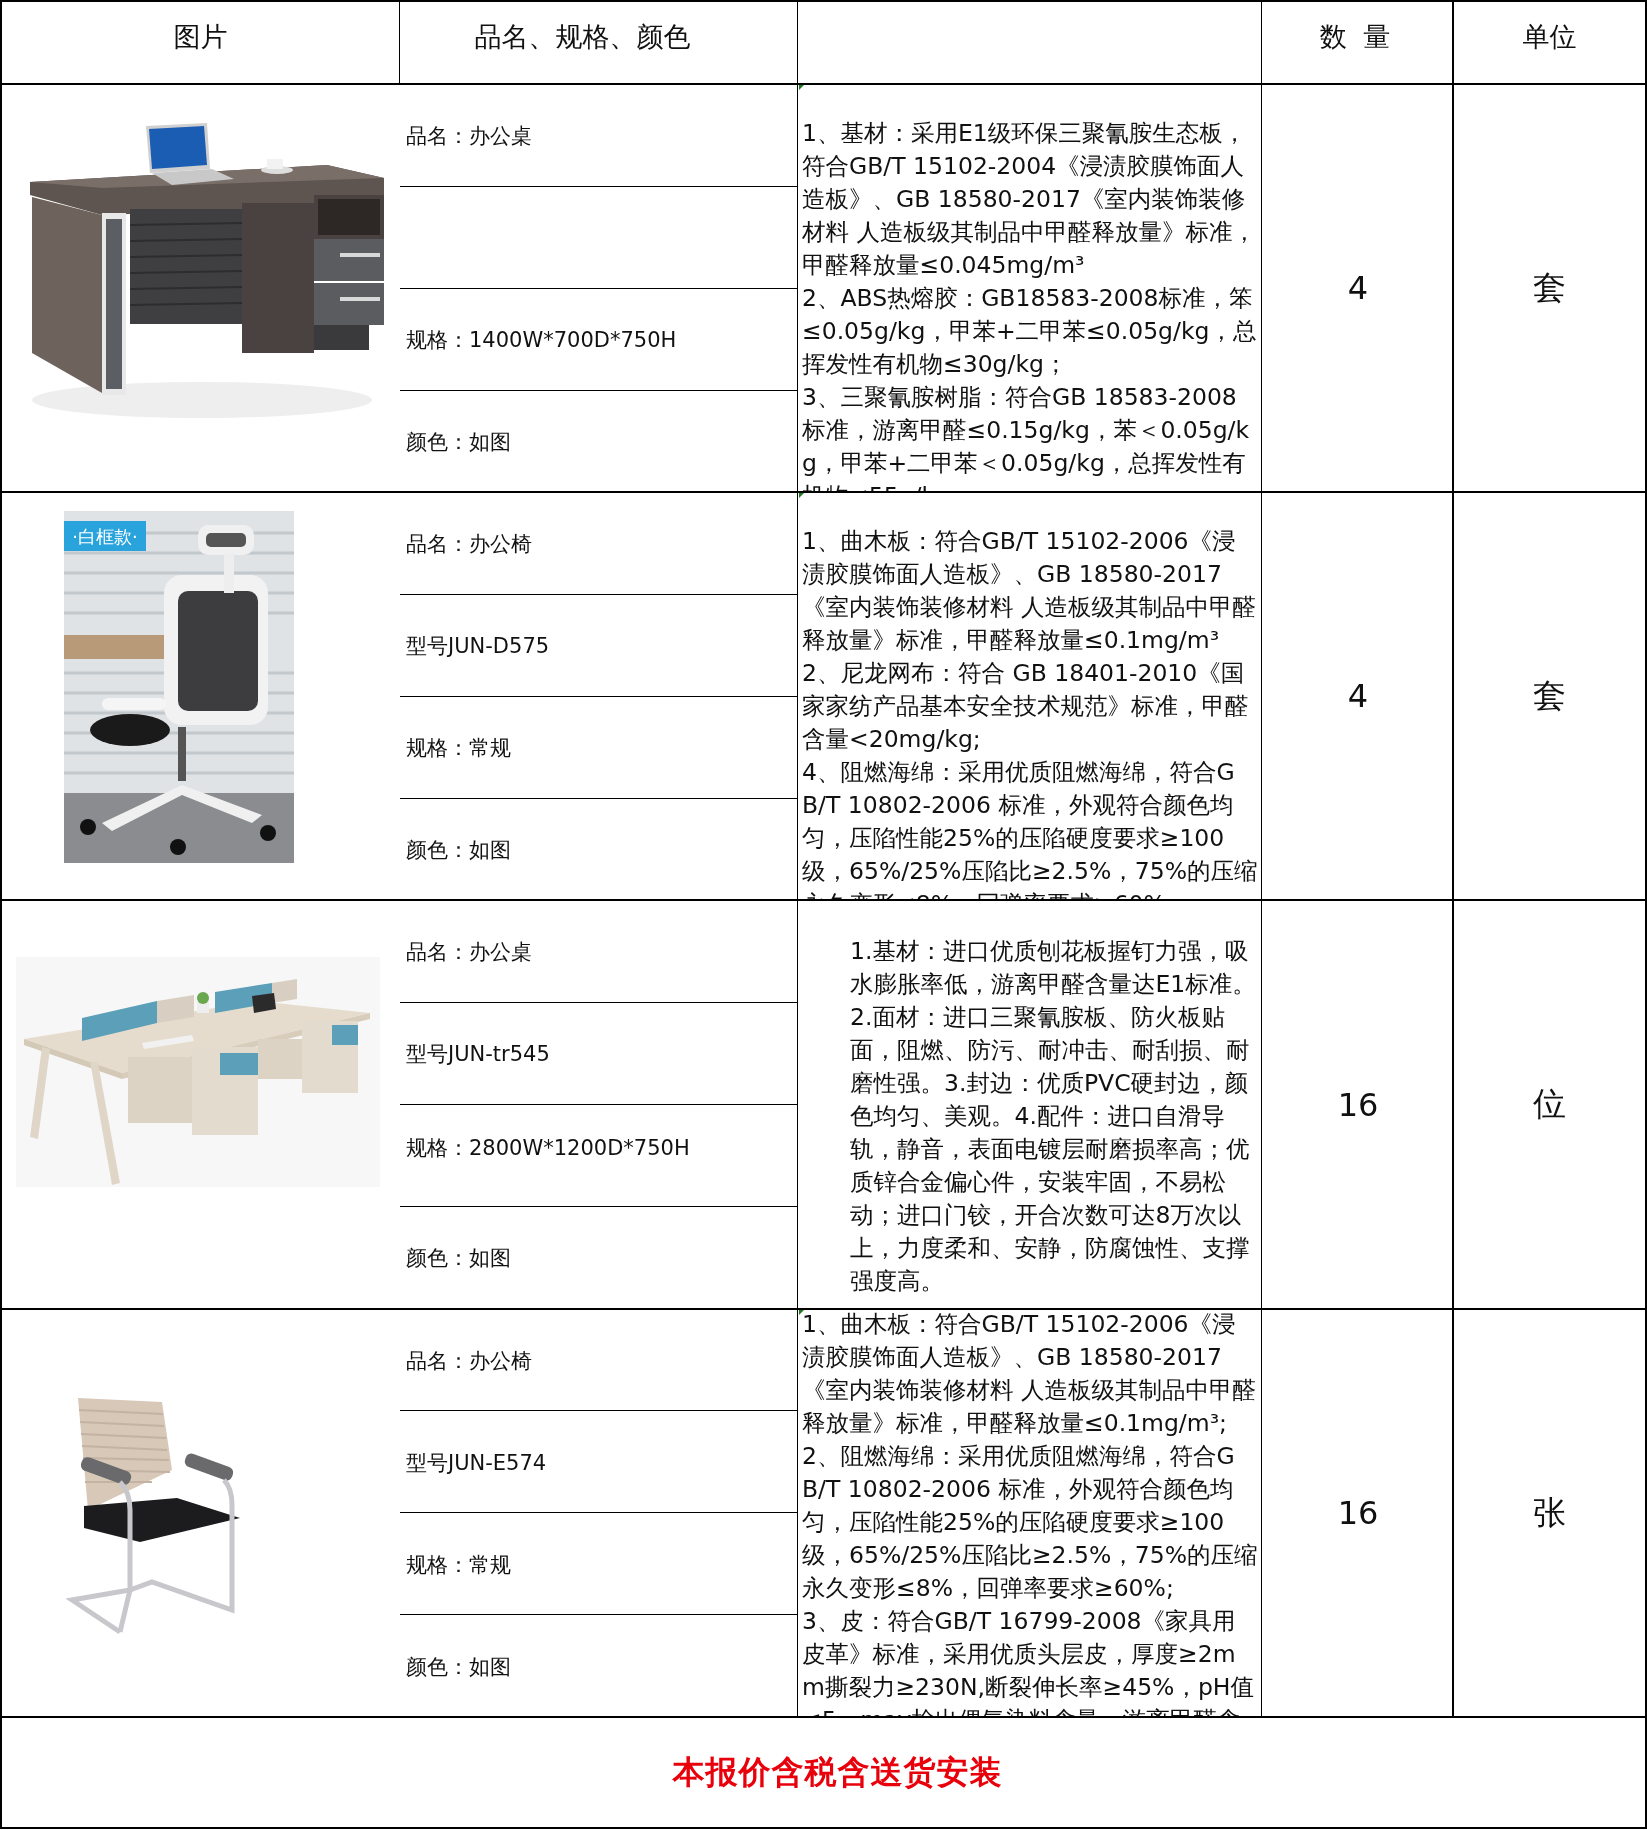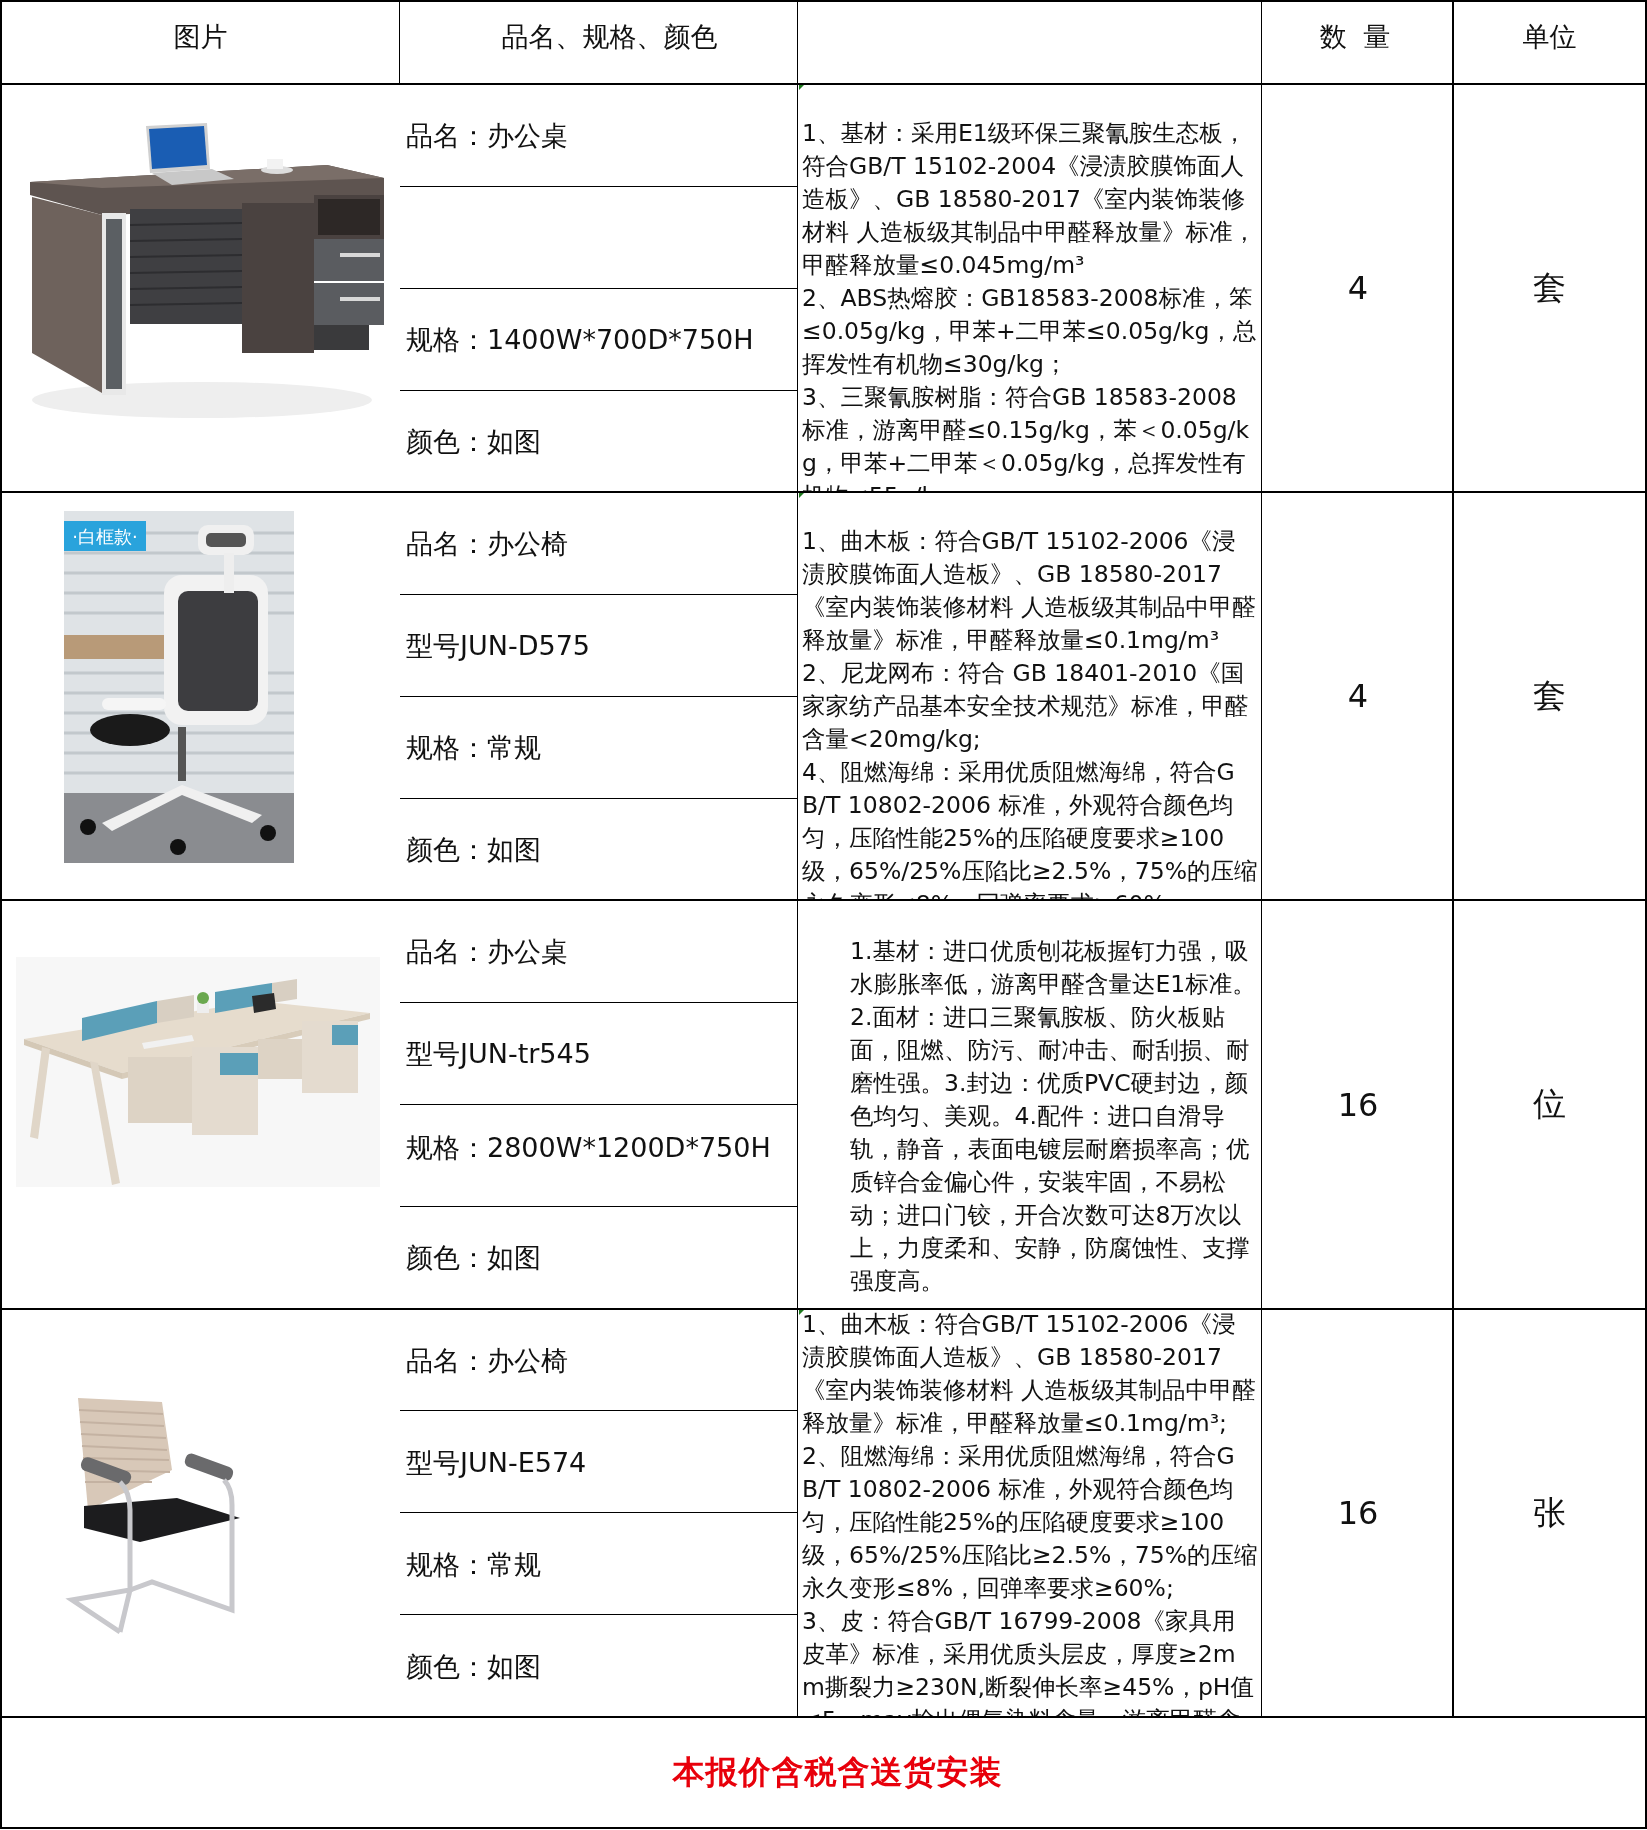--- a/index.html
+++ b/index.html
@@ -13,21 +13,21 @@
   .grid-line-thin-h { position: absolute; height: 1px; background: #000; }
   .grid-line-thin-v { position: absolute; width: 1px; background: #000; }
 
   .hdr { position: absolute; top: 2px; height: 69px; display: flex; align-items: center; justify-content: center; font-size: 27px; color: #111; }
   .hdr.spaced { letter-spacing: 10px; }
 
   .row { position: absolute; left: 0; width: 1647px; }
 
   .pic-cell { position: absolute; left: 2px; width: 398px; top: 0; bottom: 0; overflow: hidden; }
 
-  .sub { position: absolute; left: 401px; width: 396px; height: 102px; display: flex; align-items: center; padding-left: 5px; font-size: 27px; }
+  .sub { position: absolute; left: 401px; width: 396px; height: 102px; display: flex; align-items: center; padding-left: 5px; font-size: 21px; }
 
   .desc { position: absolute; left: 800px; width: 460px; top: 0; bottom: 0; overflow: hidden; }
   .desc-text { position: absolute; left: 2px; right: 2px; font-size: 23.5px; line-height: 33px; white-space: pre-wrap; word-break: break-all; }
 
   .qty, .unit { position: absolute; top: 0; bottom: 0; display: flex; align-items: center; justify-content: center; font-size: 32px; }
   .qty { left: 1263px; width: 190px; }
   .unit { left: 1454px; width: 191px; font-size: 33px; }
 
   .footer { position: absolute; left: 2px; top: 1718px; width: 1643px; height: 110px; display: flex; align-items: center; justify-content: center; font-size: 32px; font-weight: bold; letter-spacing: 1px; padding-left: 28px; }
 
@@ -63,21 +63,21 @@
 
   <div class="grid-line-thin-h" style="left:400px;top:1002px;width:397px;"></div>
   <div class="grid-line-thin-h" style="left:400px;top:1104px;width:397px;"></div>
   <div class="grid-line-thin-h" style="left:400px;top:1206px;width:397px;"></div>
 
   <div class="grid-line-thin-h" style="left:400px;top:1410px;width:397px;"></div>
   <div class="grid-line-thin-h" style="left:400px;top:1512px;width:397px;"></div>
   <div class="grid-line-thin-h" style="left:400px;top:1614px;width:397px;"></div>
 
   <div class="hdr" style="left:2px;width:397px;">图片</div>
-  <div class="hdr" style="left:411px;width:397px;">品名、规格、颜色</div>
+  <div class="hdr" style="left:384px;width:397px;">品名、规格、颜色</div>
   <div class="hdr" style="left:1262px;width:190px;letter-spacing:4px;">数 量</div>
   <div class="hdr" style="left:1454px;width:191px;">单位</div>
 
   <div class="row" style="top:85px;height:406px;">
     <div class="pic-cell">
       <svg width="398" height="406" viewBox="0 0 398 406">
         <rect width="398" height="406" fill="#ffffff"></rect>
 
         <ellipse cx="200" cy="315" rx="170" ry="18" fill="#eeeeee"></ellipse>
 

